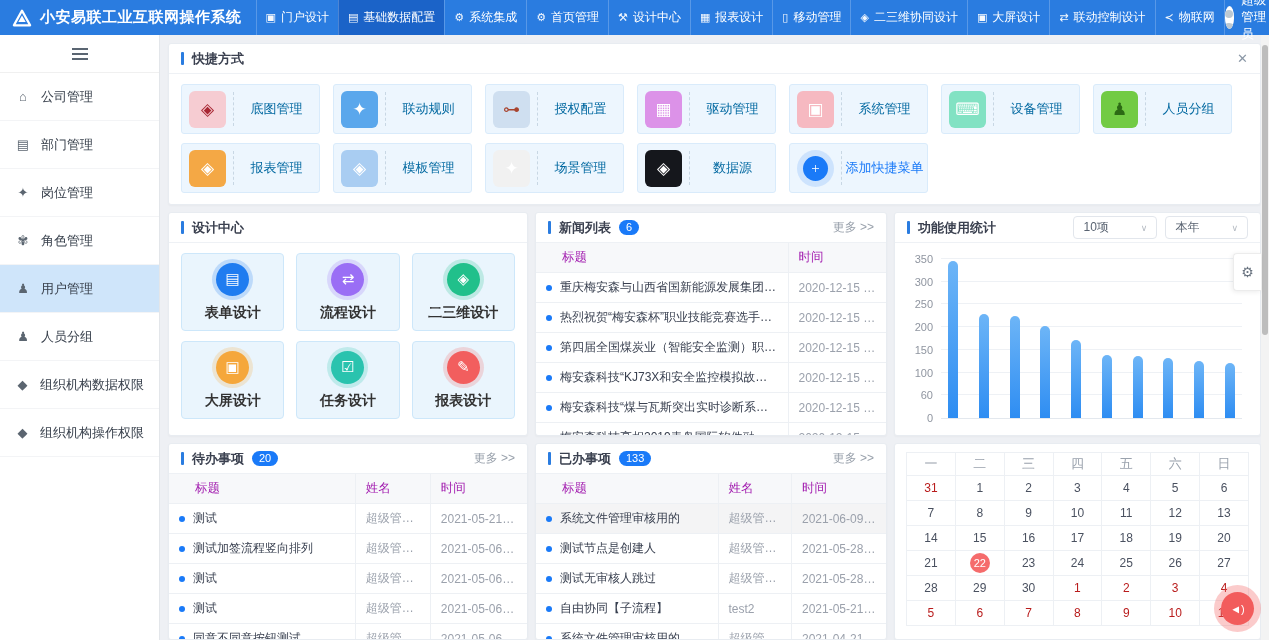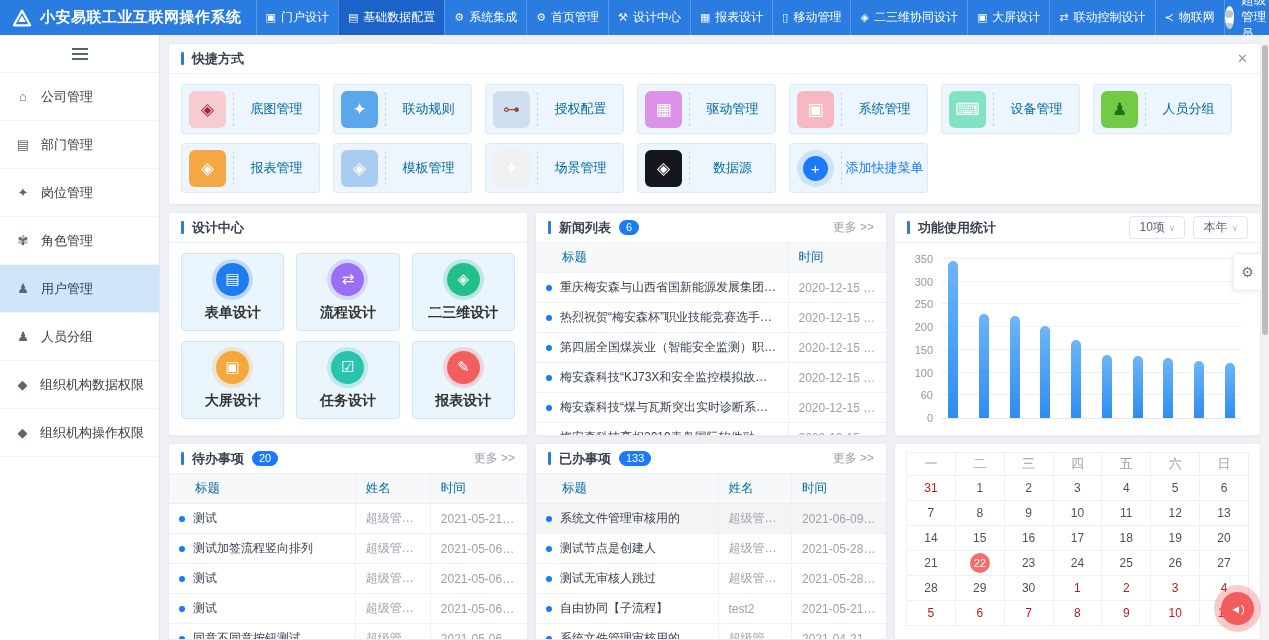--- a/index.html
+++ b/index.html
@@ -25,21 +25,21 @@
   .bars-ic { width:16px; height:2px; background:#5a6572; position:relative; }
   .bars-ic::before,.bars-ic::after { content:""; position:absolute; left:0; width:16px; height:2px; background:#5a6572; }
   .bars-ic::before { top:-5px; } .bars-ic::after { top:5px; }
   .side-item { height:48px; display:flex; align-items:center; gap:10px; padding:0 15px; font-size:13px; color:#38404c; border-bottom:1px solid #f3f4f6; cursor:pointer; white-space:nowrap; }
   .side-item .ic { width:16px; font-size:13px; color:#5b6570; text-align:center; }
   .side-item.active { background:#cfe5fa; }
 
   
   .main { position:absolute; left:160px; top:35px; right:0; bottom:0; padding:8px 8px 0 8px; display:grid; grid-template-columns:360px 352px 1fr; grid-template-rows:162px 224px auto; gap:7px; }
   .panel { background:#fff; border:1px solid #e8ecf1; border-radius:3px; overflow:hidden; box-shadow:0 1px 2px rgba(0,0,0,.03); }
-  .panel-quick { grid-column:1 / -1; }
+  .panel-quick { grid-column:1 / -1;font-family:Liberation Serif, serif; }
   .phead { height:30px; display:flex; align-items:center; gap:8px; padding:0 12px; border-bottom:1px solid #eef1f5; }
   .abar { width:3px; height:13px; background:#2a7ce0; border-radius:1px; flex:0 0 auto; }
   .ptitle { font-size:13px; font-weight:bold; color:#3b4150; white-space:nowrap; }
   .badge { background:#1a7af8; color:#fff; font-size:11px; border-radius:9px; padding:1px 7px; line-height:13px; }
   .more { margin-left:auto; color:#98a0ab; font-size:12px; cursor:pointer; white-space:nowrap; }
   .close-x { margin-left:auto; color:#8a97a6; font-size:13px; cursor:pointer; }
 
   
   .qwrap { padding:10px 12px; display:flex; flex-wrap:wrap; gap:9px 13px; }
   .qcard { width:139px; height:50px; background:#edf6fe; border:1px solid #d9ebfb; border-radius:3px; display:flex; align-items:center; padding-left:7px; cursor:pointer; }
@@ -50,32 +50,32 @@
   .add-inner { width:25px; height:25px; border-radius:50%; background:#1a7af8; color:#fff; font-size:15px; display:flex; align-items:center; justify-content:center; }
 
   
   .dwrap { padding:10px 12px; display:grid; grid-template-columns:repeat(3,1fr); gap:10px 12px; }
   .dcard { height:78px; background:#eaf5fd; border:1px solid #cde7fa; border-radius:4px; display:flex; flex-direction:column; align-items:center; justify-content:center; gap:8px; cursor:pointer; }
   .dicon { width:33px; height:33px; border-radius:50%; color:#fff; display:flex; align-items:center; justify-content:center; font-size:15px; }
   .dlabel { font-size:14px; font-weight:bold; color:#333; }
 
   
   .dt { width:100%; border-collapse:collapse; font-size:12px; table-layout:fixed; }
-  .dt th { background:#f7f8fa; color:#0369a1; font-weight:400; text-align:left; padding:6px 10px; border-bottom:1px solid #edf0f4; font-size:12.5px; }
+  .dt th { background:#f7f8fa; color:#a21caf; font-weight:400; text-align:left; padding:6px 10px; border-bottom:1px solid #edf0f4; font-size:12.5px; }
   .dt th:first-child { padding-left:26px; }
   .dt td { padding:6px 10px; border-bottom:1px solid #edf0f4; color:#9ba1ac; white-space:nowrap; overflow:hidden; text-overflow:ellipsis; }
   .dt th + th, .dt td + td { border-left:1px solid #edf0f4; }
   .dt td.tcell { color:#394050; }
   .dot { display:inline-block; width:6px; height:6px; border-radius:50%; background:#1a7af8; margin-right:8px; vertical-align:middle; }
   tr.hl td { background:#f4f4f5; }
   tr[data-interactable] { cursor:pointer; }
 
   
   .mini-selects { margin-left:auto; display:flex; gap:8px; }
-  .mini-select { display:flex; align-items:center; gap:4px; border:1px solid #e2e6ec; border-radius:4px; padding:2px 9px; font-size:12px; color:#5a6472; cursor:pointer; }
+  .mini-select { display:flex; align-items:center; gap:32px; border:1px solid #e2e6ec; border-radius:4px; padding:2px 9px; font-size:12px; color:#5a6472; cursor:pointer; }
   .mini-select .ic { font-size:9px; color:#b4bac2; }
   .chart-wrap { position:relative; height:192px; }
   .plot { position:absolute; left:46px; right:18px; top:16px; bottom:16px; border-bottom:1px solid #e3e8ee; }
   .gridline { position:absolute; left:0; right:0; height:1px; background:#eef1f5; }
   .ytick { position:absolute; left:-40px; width:32px; text-align:right; font-size:11px; color:#8f95a0; }
   .bars { position:absolute; left:0; right:0; top:0; bottom:0; display:flex; align-items:flex-end; justify-content:space-between; padding:0 7px; }
   .bar { width:10px; border-radius:5px 5px 0 0; }
 
   
   .cal { width:calc(100% - 22px); margin:8px 11px; border-collapse:collapse; table-layout:fixed; }

